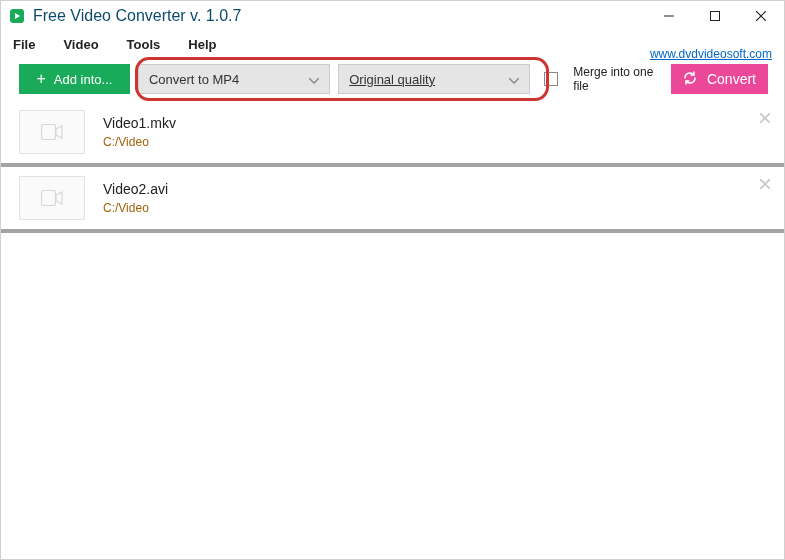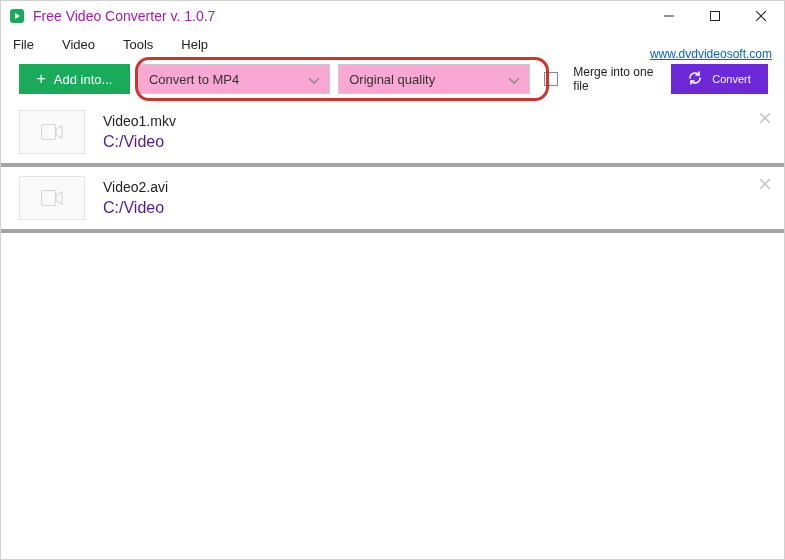--- a/index.html
+++ b/index.html
@@ -1,43 +1,43 @@
 <!DOCTYPE html>
 <html><head>
 <meta charset="utf-8">
 <style>
   * { box-sizing: border-box; margin: 0; padding: 0; font-family: "Segoe UI", Arial, sans-serif; }
   body { background: #fff; }
   .window { width: 785px; height: 560px; border: 1px solid #d0d0d0; position: relative; display: flex; flex-direction: column; }
   .titlebar { height: 30px; display: flex; align-items: center; padding: 0 0 0 8px; }
   .app-icon { width: 16px; height: 16px; margin-right: 8px; display:flex; align-items:center; justify-content:center;}
-  .title-text { font-size: 14px; color: #a21caf; }
+  .title-text { font-size: 16px; color: #0c4a6e; }
   .win-controls { margin-left: auto; display: flex; }
   .win-btn { width: 46px; height: 30px; display: flex; align-items: center; justify-content: center; }
   .win-btn svg { display:block; }
   .menubar { height: 26px; display: flex; align-items: center; padding: 0 12px; font-size: 13px; color: #222; }
-  .menu-item { margin-right: 28px; cursor: default; }
+  .menu-item { margin-right: 28px; cursor: default; font-weight: bold; }
   .menubar-link { margin-left: auto; color: #0066cc; text-decoration: underline; font-size: 12px; margin-top: 20px; }
   .toolbar { height: 44px; display: flex; align-items: center; padding: 6px 16px 6px 18px; gap: 0; position: relative; }
   .btn-add { background:#1aab5a; color:#fff; height:30px; width:112px; display:flex; align-items:center; justify-content:center; font-size:13px; gap:8px; border:none;}
   .btn-add .plus { font-size:16px; font-weight:300; line-height:1;}
-  .dropdown { height:30px; border:1px solid #ccc; background:#f9a8d4; display:flex; align-items:center; padding:0 10px; font-size:13px; color:#333; position:relative; }
+  .dropdown { height:30px; border:1px solid #ccc; background:#e5e5e5; display:flex; align-items:center; padding:0 10px; font-size:13px; color:#333; position:relative; }
   .dropdown .chev { margin-left:auto; }
   .dd-format { width:194px; margin-left:8px;}
-  .dd-quality { width:194px; margin-left:8px;}
+  .dd-quality { width:194px; margin-left:8px;text-decoration:underline;}
   .highlight-box { position:absolute; left:134px; top:0px; width:414px; height:44px; border:3px solid #cc3530; border-radius:14px; pointer-events:none; }
   .checkbox-wrap { display:flex; align-items:center; margin-left:14px; font-size:12px; color:#222; gap:15px;}
   .chk { width:14px; height:14px; border:1px solid #888; background:#fff;}
-  .btn-convert { margin-left:auto; background:#6d28d9; color:#fff; height:30px; width:98px; display:flex; align-items:center; justify-content:center; font-size:11px; gap:10px; border:none;}
+  .btn-convert { margin-left:auto; background:#ec4899; color:#fff; height:30px; width:98px; display:flex; align-items:center; justify-content:center; font-size:14px; gap:10px; border:none;}
   .filelist { flex:1; overflow:auto; }
   .file-row { height:66px; border-bottom:4px solid #a3a3a3; display:flex; align-items:center; padding:0 18px; position:relative;}
   .thumb { width:66px; height:44px; border:1px solid #e3e3e3; background:#fafafa; display:flex; align-items:center; justify-content:center;}
   .file-meta { margin-left:18px; display:flex; flex-direction:column; }
   .file-name { font-size:14px; color:#222; }
-  .file-path { font-size:16px; color:#4c1d95; margin-top:4px;}
+  .file-path { font-size:12px; color:#a16207; margin-top:4px;}
   .row-close { position:absolute; right:14px; top:10px; color:#c8c8c8; font-size:14px; line-height:1;}
 </style>
 </head>
 <body>
 
 <div class="window">
 
   <div class="titlebar">
     <span class="app-icon">
       <svg width="16" height="16" viewBox="0 0 16 16">

